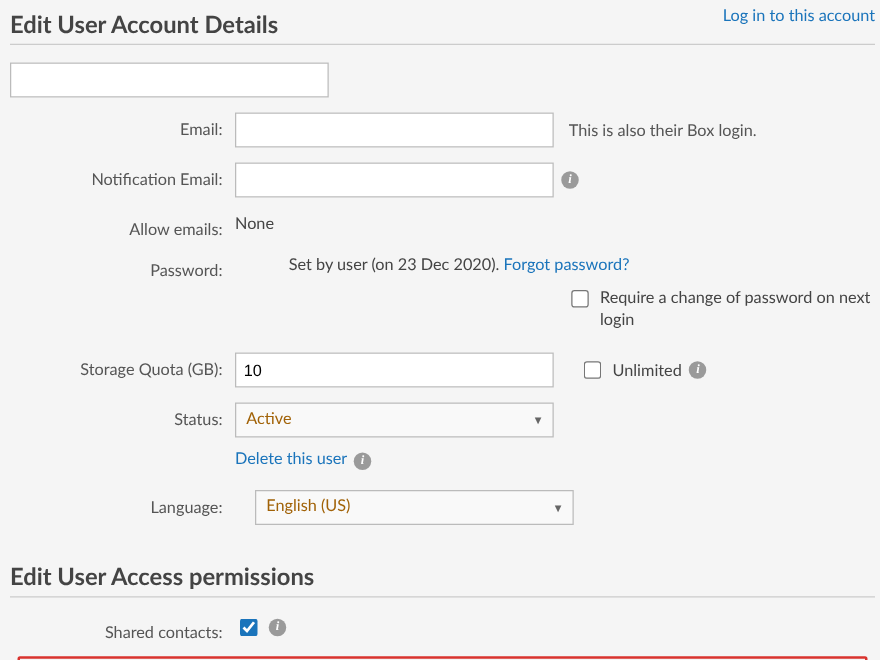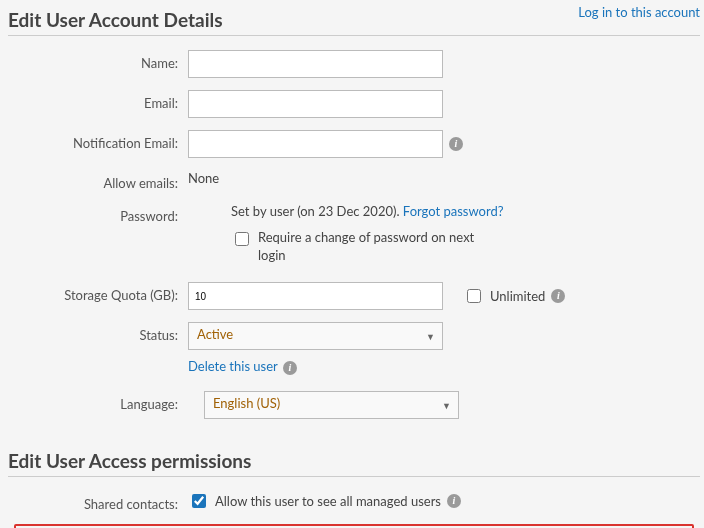--- a/index.html
+++ b/index.html
@@ -55,21 +55,21 @@
     flex-wrap: wrap;
     gap: 6px;
     font-size: 13px;
     color: #444;
   }
   .text-input {
     width: 255px;
     height: 28px;
     border: 1px solid #bbb;
     padding: 3px 6px;
-    font-size: 10px;
+    font-size: 13px;
     background: #fff;
   }
   .hint {
     color: #555;
     margin-left: 6px;
   }
   .info-icon {
     display: inline-flex;
     align-items: center;
     justify-content: center;
@@ -92,20 +92,21 @@
   .checkbox {
     width: 14px;
     height: 14px;
     accent-color: #1a74bb;
   }
   .checkbox-line {
     display: flex;
     align-items: flex-start;
     gap: 6px;
     padding-top: 2px;
+    justify-content: flex-end;
   }
   .checkbox-text {
     max-width: 220px;
     color: #444;
     line-height: 1.35;
   }
   .select-wrap {
     position: relative;
     width: 255px;
   }
@@ -144,30 +145,30 @@
 </head>
 <body>
 
 <div class="section">
   <div class="section-header">
     <span class="section-title">Edit User Account Details</span>
     <a class="header-link">Log in to this account</a>
   </div>
 
   <div class="row">
-    <div class="label-col">Name:</div>
     <div class="field-col">
       <input type="text" class="text-input" value="" style="">
     </div>
   </div>
 
   <div class="row">
     <div class="label-col">Email:</div>
     <div class="field-col">
       <input type="text" class="text-input" value="" style="">
+      <span class="hint">This is also their Box login.</span>
     </div>
   </div>
 
   <div class="row">
     <div class="label-col">Notification Email:</div>
     <div class="field-col">
       <input type="text" class="text-input" value="" style="">
       <span class="info-icon">i</span>
     </div>
   </div>
@@ -231,21 +232,20 @@
 
 <div class="section" style="padding-top:0;">
   <div class="section-header">
     <span class="section-title">Edit User Access permissions</span>
   </div>
 
   <div class="row">
     <div class="label-col">Shared contacts:</div>
     <div class="field-col">
       <input type="checkbox" class="checkbox" checked="" style="">
-      <span class="wide-check-text">Allow this user to see all managed users</span>
       <span class="info-icon">i</span>
     </div>
   </div>
 
   <div class="highlight-box">
     
   </div>
 </div>
 
 </body></html>

